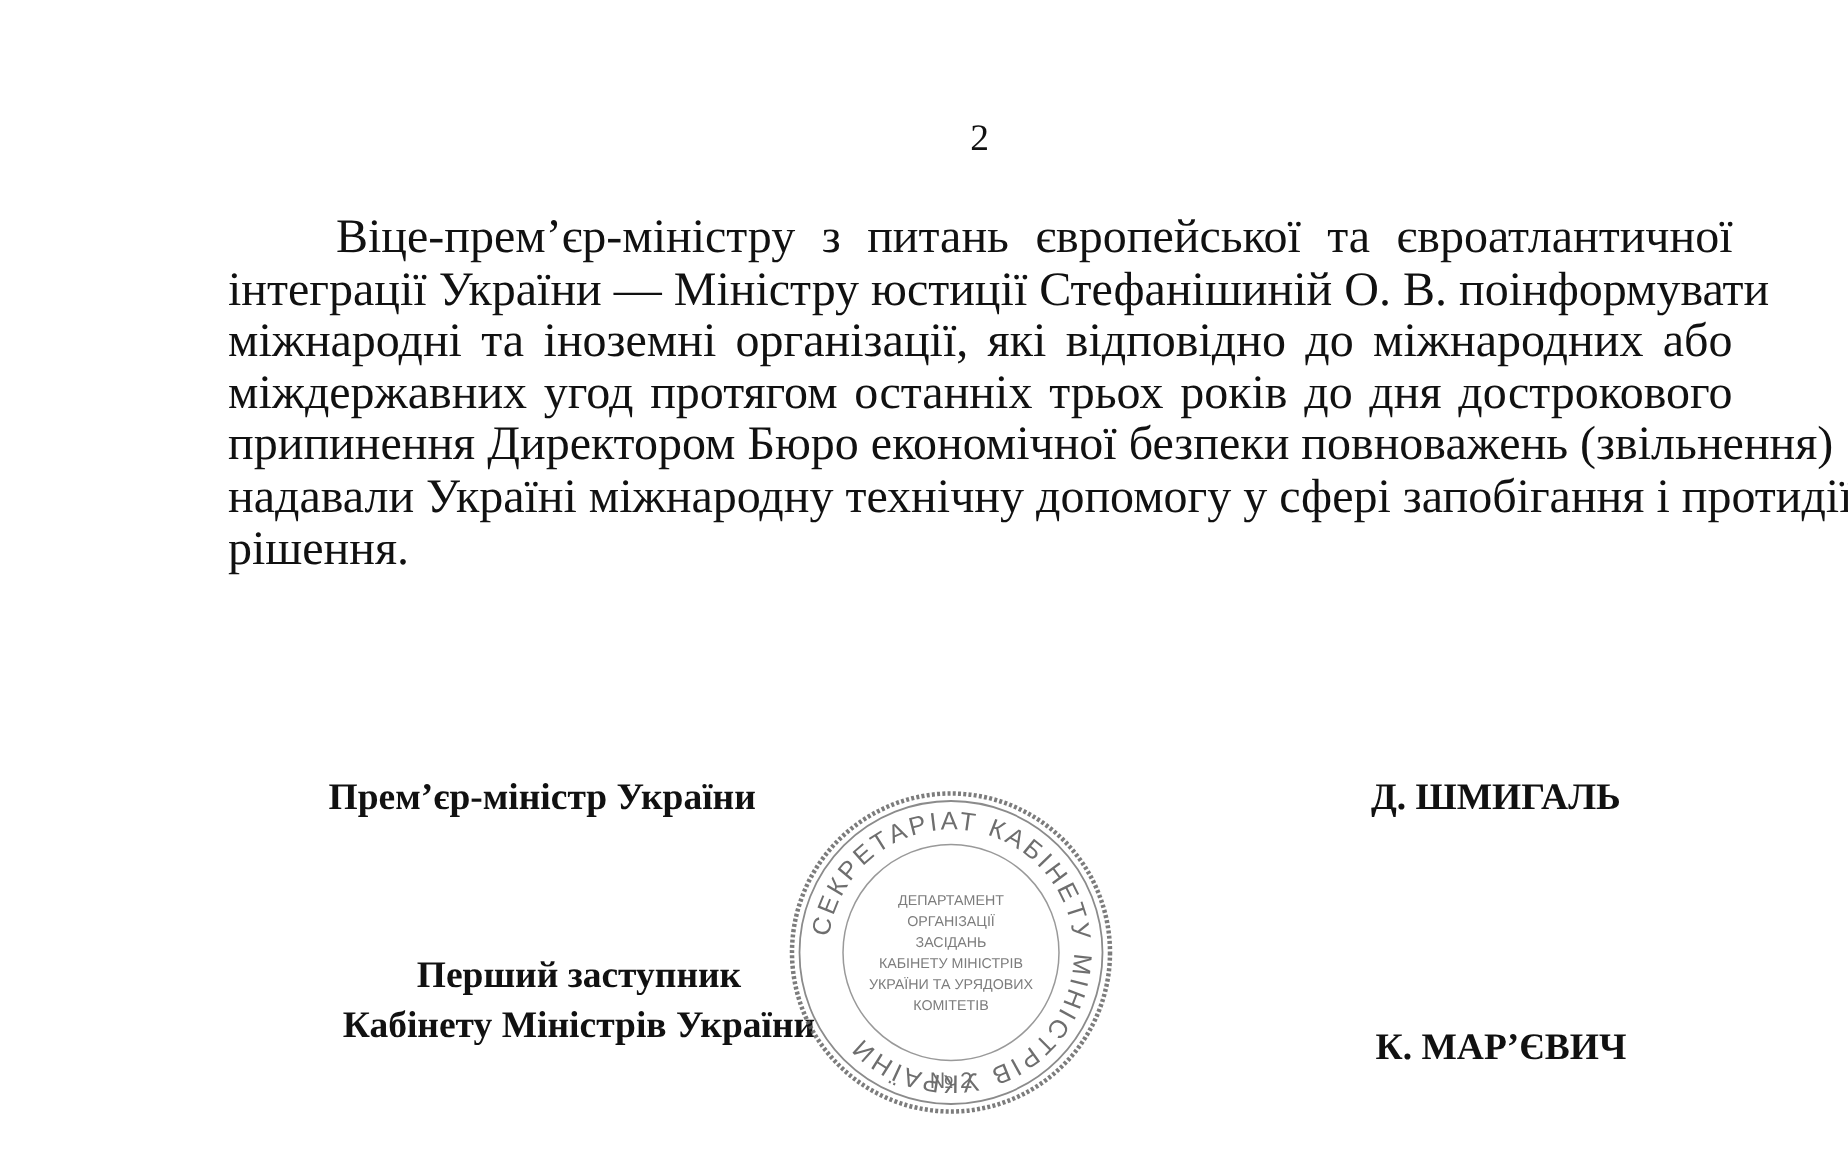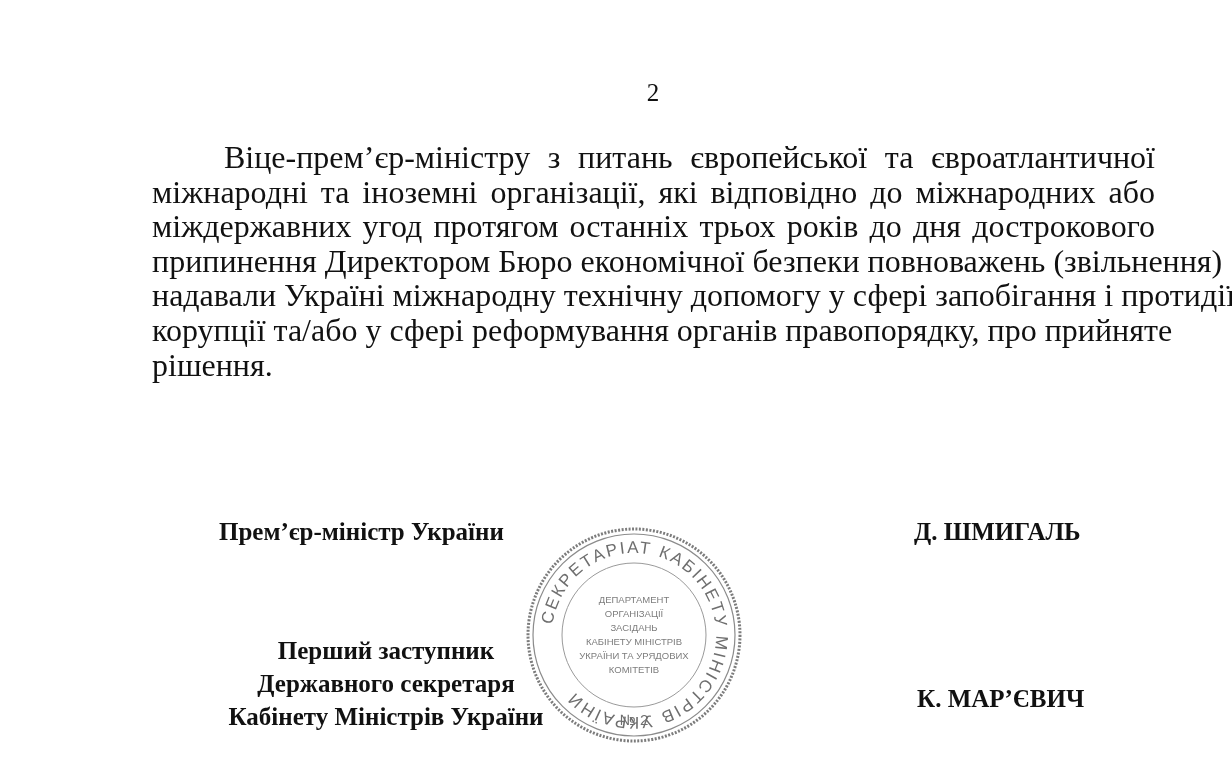--- a/index.html
+++ b/index.html
@@ -85,34 +85,33 @@
       height: 220px;
     }
   </style>
 </head>
 <body>
 
 <div class="page-number">2</div>
 
 <div class="body-text">
   <span class="line first">Віце-прем’єр-міністру з питань європейської та євроатлантичної</span>
+  <span class="line">інтеграції України — Міністру юстиції Стефанішиній О. В. поінформувати</span>
   <span class="line">міжнародні та іноземні організації, які відповідно до міжнародних або</span>
   <span class="line">міждержавних угод протягом останніх трьох років до дня дострокового</span>
   <span class="line">припинення Директором Бюро економічної безпеки повноважень (звільнення)</span>
   <span class="line">надавали Україні міжнародну технічну допомогу у сфері запобігання і протидії</span>
-  <span class="line">корупції та/або у сфері реформування органів правопорядку, про прийняте</span>
   <span class="line last">рішення.</span>
 </div>
 
 <div class="sig sig-title-1">Прем’єр-міністр України</div>
 <div class="sig sig-name-1">Д. ШМИГАЛЬ</div>
 
 <div class="sig sig-title-2">
   <div>Перший заступник</div>
-  <div>Державного секретаря</div>
   <div>Кабінету Міністрів України</div>
 </div>
 <div class="sig sig-name-2">К. МАР’ЄВИЧ</div>
 
 <div class="stamp">
   <svg viewBox="0 0 220 220" xmlns="http://www.w3.org/2000/svg">
     <defs>
       <path id="outerArc" d="M 110,110 m -82,0 a 82,82 0 1,1 164,0 a 82,82 0 1,1 -164,0"></path>
     </defs>
     <circle cx="110" cy="110" r="106" fill="none" stroke="#666" stroke-width="3" stroke-dasharray="2 1.5"></circle>

